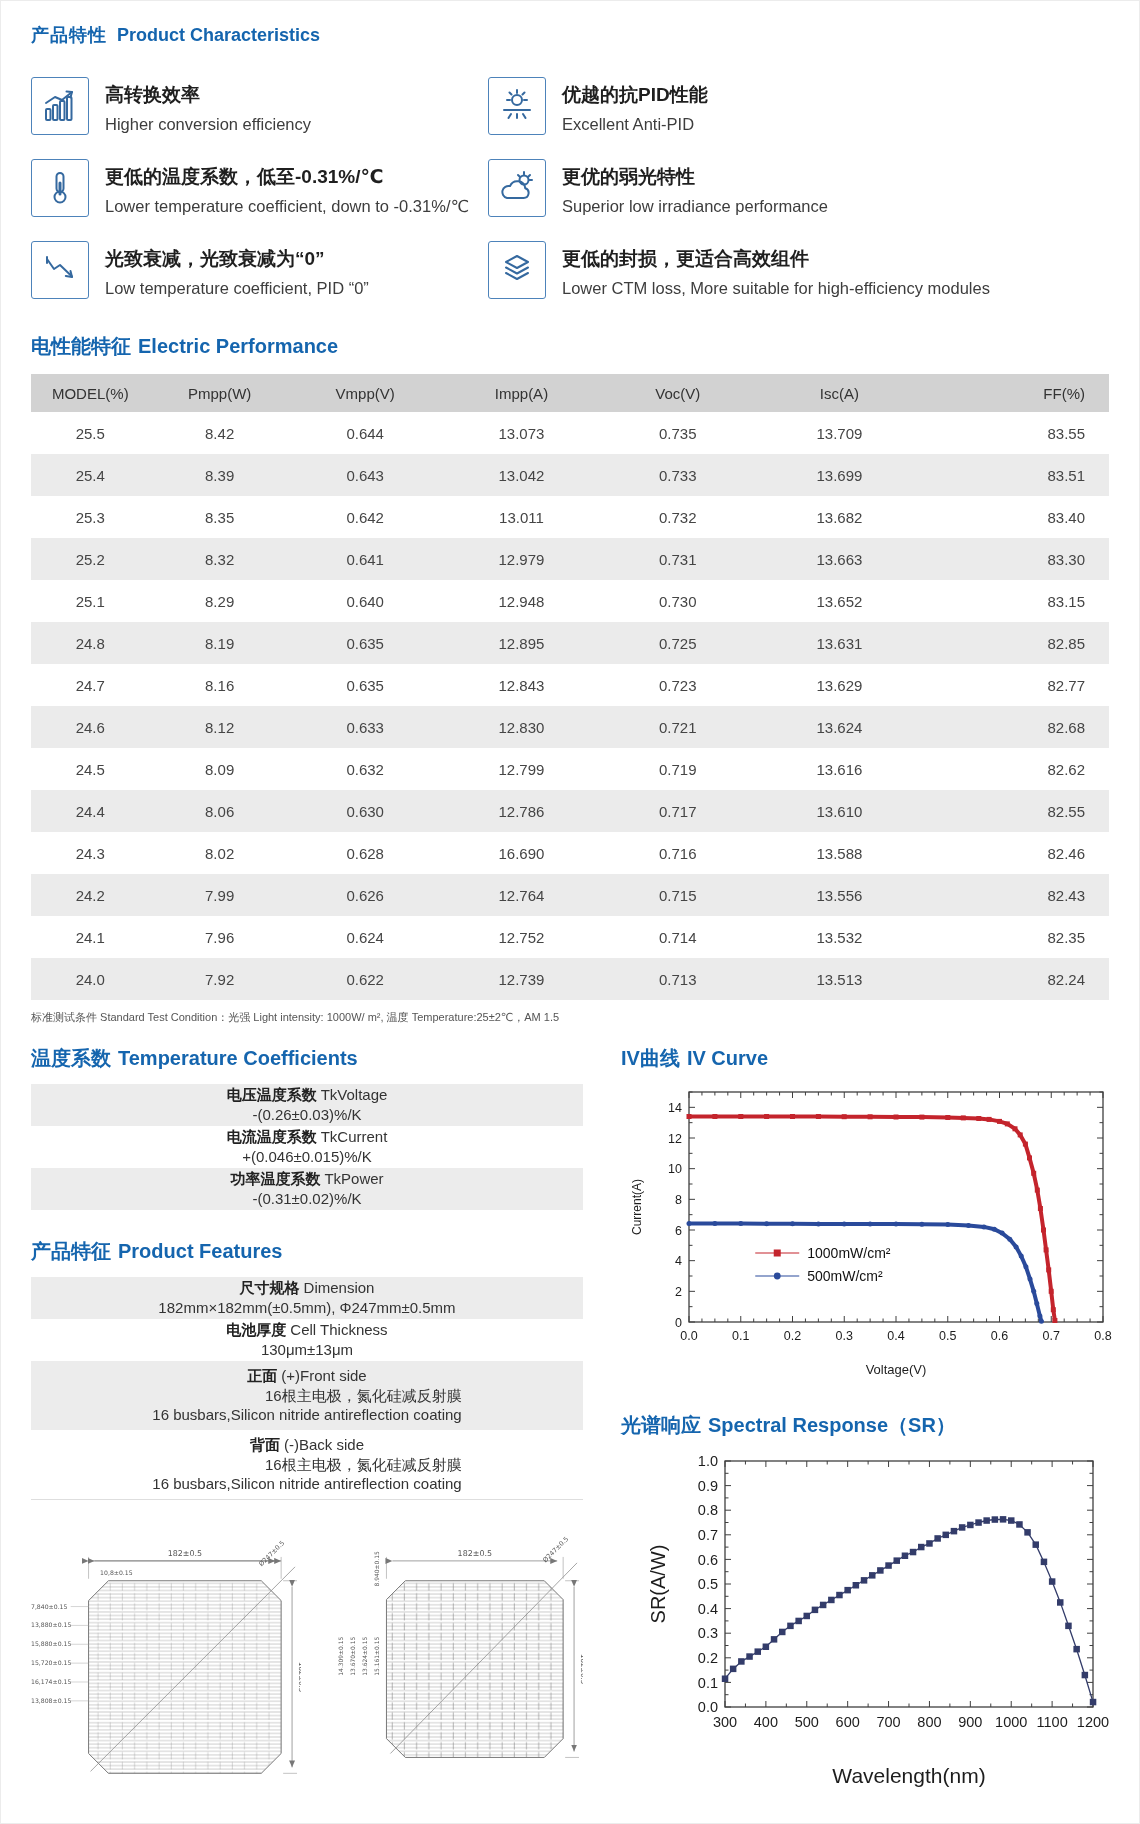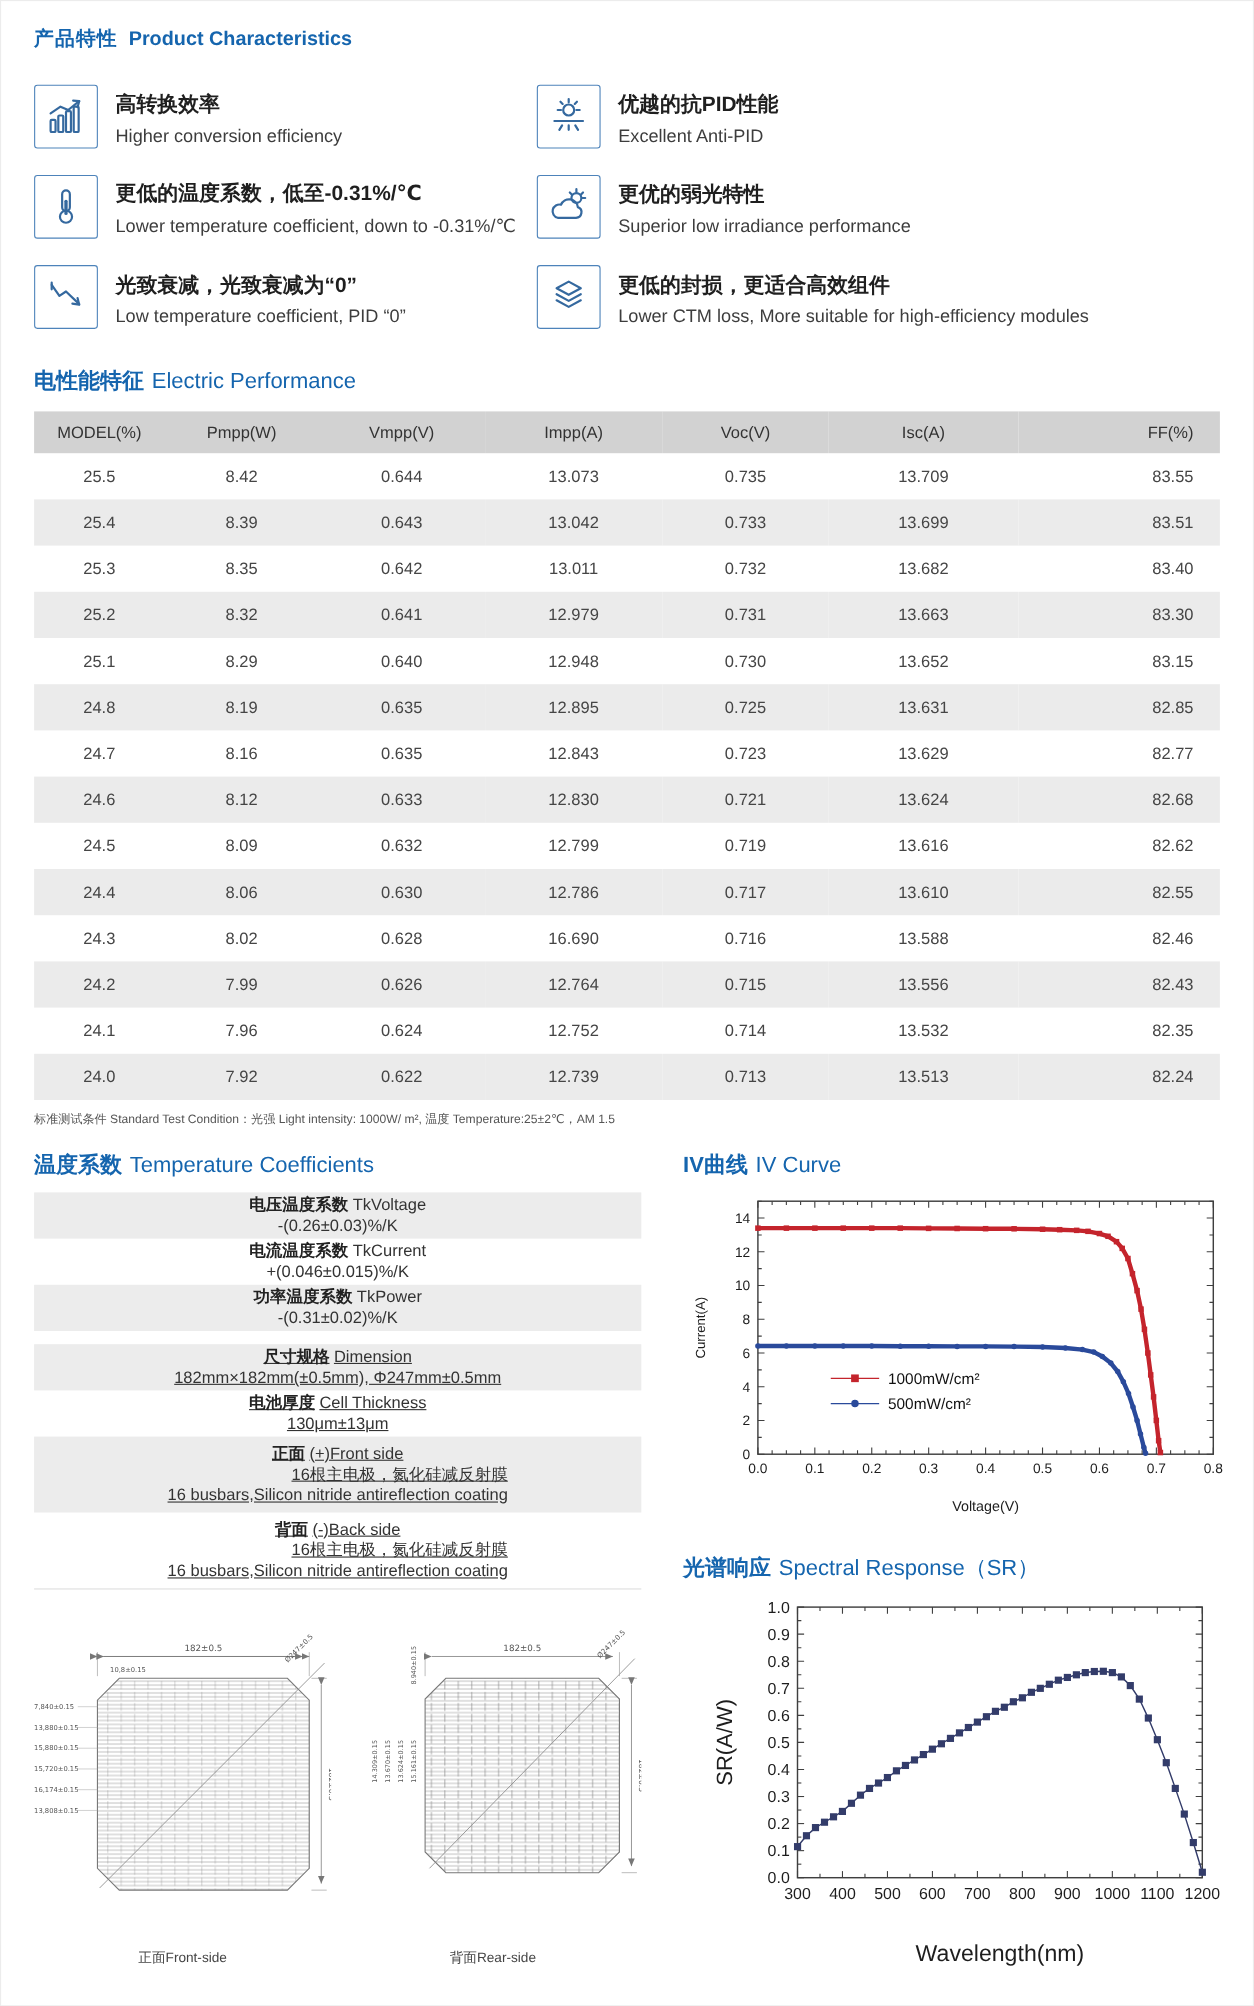--- a/index.html
+++ b/index.html
@@ -16,41 +16,41 @@
   
   .features{margin-top:30px;display:grid;grid-template-columns:457px 1fr;row-gap:24px;}
   .feature{display:flex;gap:16px;align-items:center;}
   .icon-box{width:56px;height:56px;border:1.6px solid #4d83ba;border-radius:3px;
     display:flex;align-items:center;justify-content:center;flex:none;background:#fff;}
   .icon-box svg{stroke:#35699f;fill:none;stroke-width:2;stroke-linecap:round;stroke-linejoin:round;}
   .f-cn{font-size:19px;font-weight:bold;color:#1f1f1f;margin-top:3px;}
   .f-en{font-size:16.5px;color:#3d3d3d;margin-top:7px;}
   
   .sec{margin:0;font-size:20px;color:#1565ae;font-weight:bold;}
-  .sec .en{margin-left:7px;font-weight:400;}
+  .sec .en{margin-left:7px;font-weight:700;}
   .sec-perf{margin-top:34px;}
   
   table.perf{width:100%;border-collapse:collapse;margin-top:14px;}
   table.perf th{background:#d2d2d2;height:36px;font-size:15px;color:#333;font-weight:normal;text-align:center;}
   table.perf td{height:40px;font-size:15px;color:#454545;text-align:center;}
   table.perf tbody tr:nth-child(even){background:#ebebeb;}
   table.perf th:last-child, table.perf td:last-child{text-align:right;padding-right:24px;}
   .note{font-size:11px;color:#555;margin-top:10px;}
   
   .columns{display:flex;margin-top:20px;}
   .col-left{width:552px;flex:none;}
   .col-right{flex:1;padding-left:38px;}
   .kv{margin-top:12px;}
   .kv-row{display:flex;align-items:center;
     min-height:34px;padding:2px 12px;font-size:15px;box-sizing:border-box;flex-direction:column;}
   .kv .kv-row:nth-child(odd){background:#ececec;}
   .kv-label .cn{font-weight:bold;color:#222;}
   .kv-label .en{margin-left:4px;color:#333;}
   .kv-value{text-align:right;color:#333;line-height:19px;}
-  .kv.pf .kv-row{min-height:36px;text-decoration:underline;}
+  .kv.pf .kv-row{min-height:36px;}
   .kv.pf .kv-row.tall{min-height:54px;padding-top:6px;padding-bottom:6px;}
   .kv.pf{border-bottom:1px solid #dedede;}
   .sec-later{margin-top:28px;}
   
   .drawings{display:flex;gap:12px;margin-top:16px;}
   .drawings svg{display:block;}
   .dim{font-family:"DejaVu Sans",sans-serif;fill:#555;}
   .cap{fill:#444;font-size:12.5px;}
   
   .chart-block svg{display:block;margin-top:8px;}
@@ -332,20 +332,23 @@
         <div class="kv-row">
           <div class="kv-label"><span class="cn">电流温度系数</span><span class="en">TkCurrent</span></div>
           <div class="kv-value">+(0.046±0.015)%/K</div>
         </div>
         <div class="kv-row">
           <div class="kv-label"><span class="cn">功率温度系数</span><span class="en">TkPower</span></div>
           <div class="kv-value">-(0.31±0.02)%/K</div>
         </div>
       </div>
 
+      <h2 class="sec sec-later">
+        <span class="cn">产品特征</span><span class="en">Product Features</span>
+      </h2>
 
       <div class="kv pf">
         <div class="kv-row">
           <div class="kv-label"><span class="cn">尺寸规格</span><span class="en">Dimension</span></div>
           <div class="kv-value">182mm×182mm(±0.5mm), Φ247mm±0.5mm</div>
         </div>
         <div class="kv-row">
           <div class="kv-label"><span class="cn">电池厚度</span><span class="en">Cell Thickness</span></div>
           <div class="kv-value">130μm±13μm</div>
         </div>

